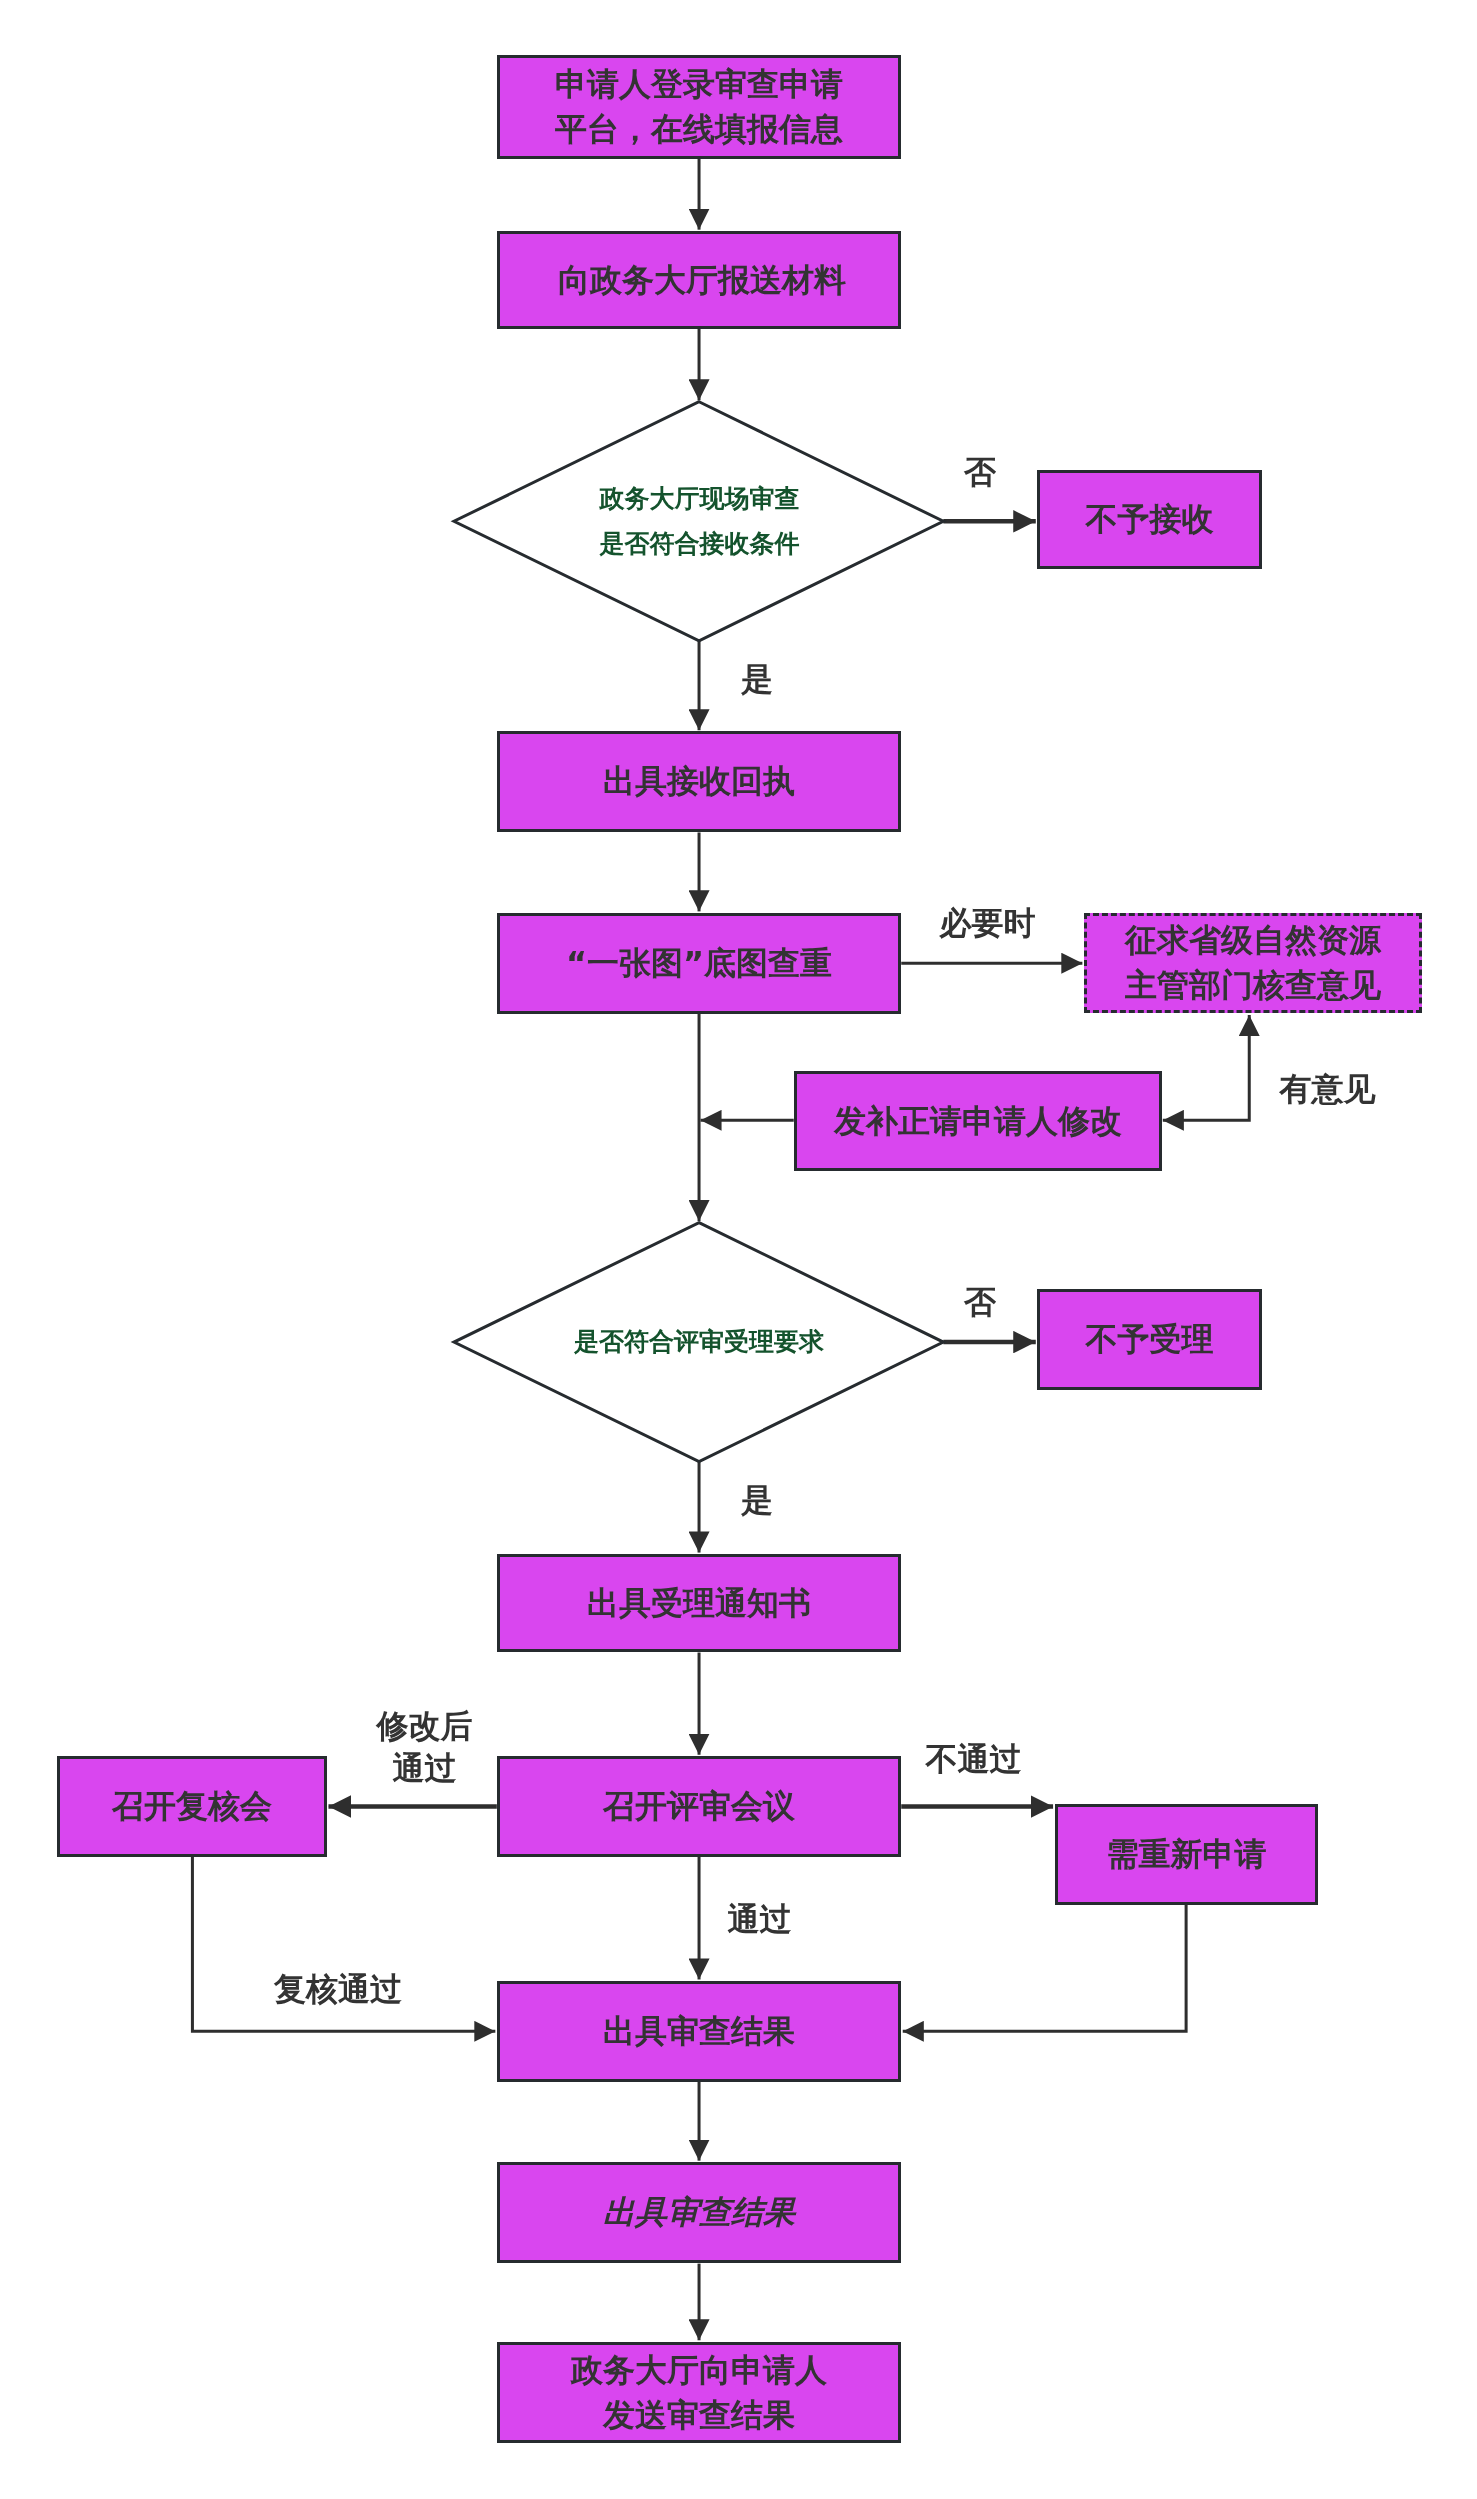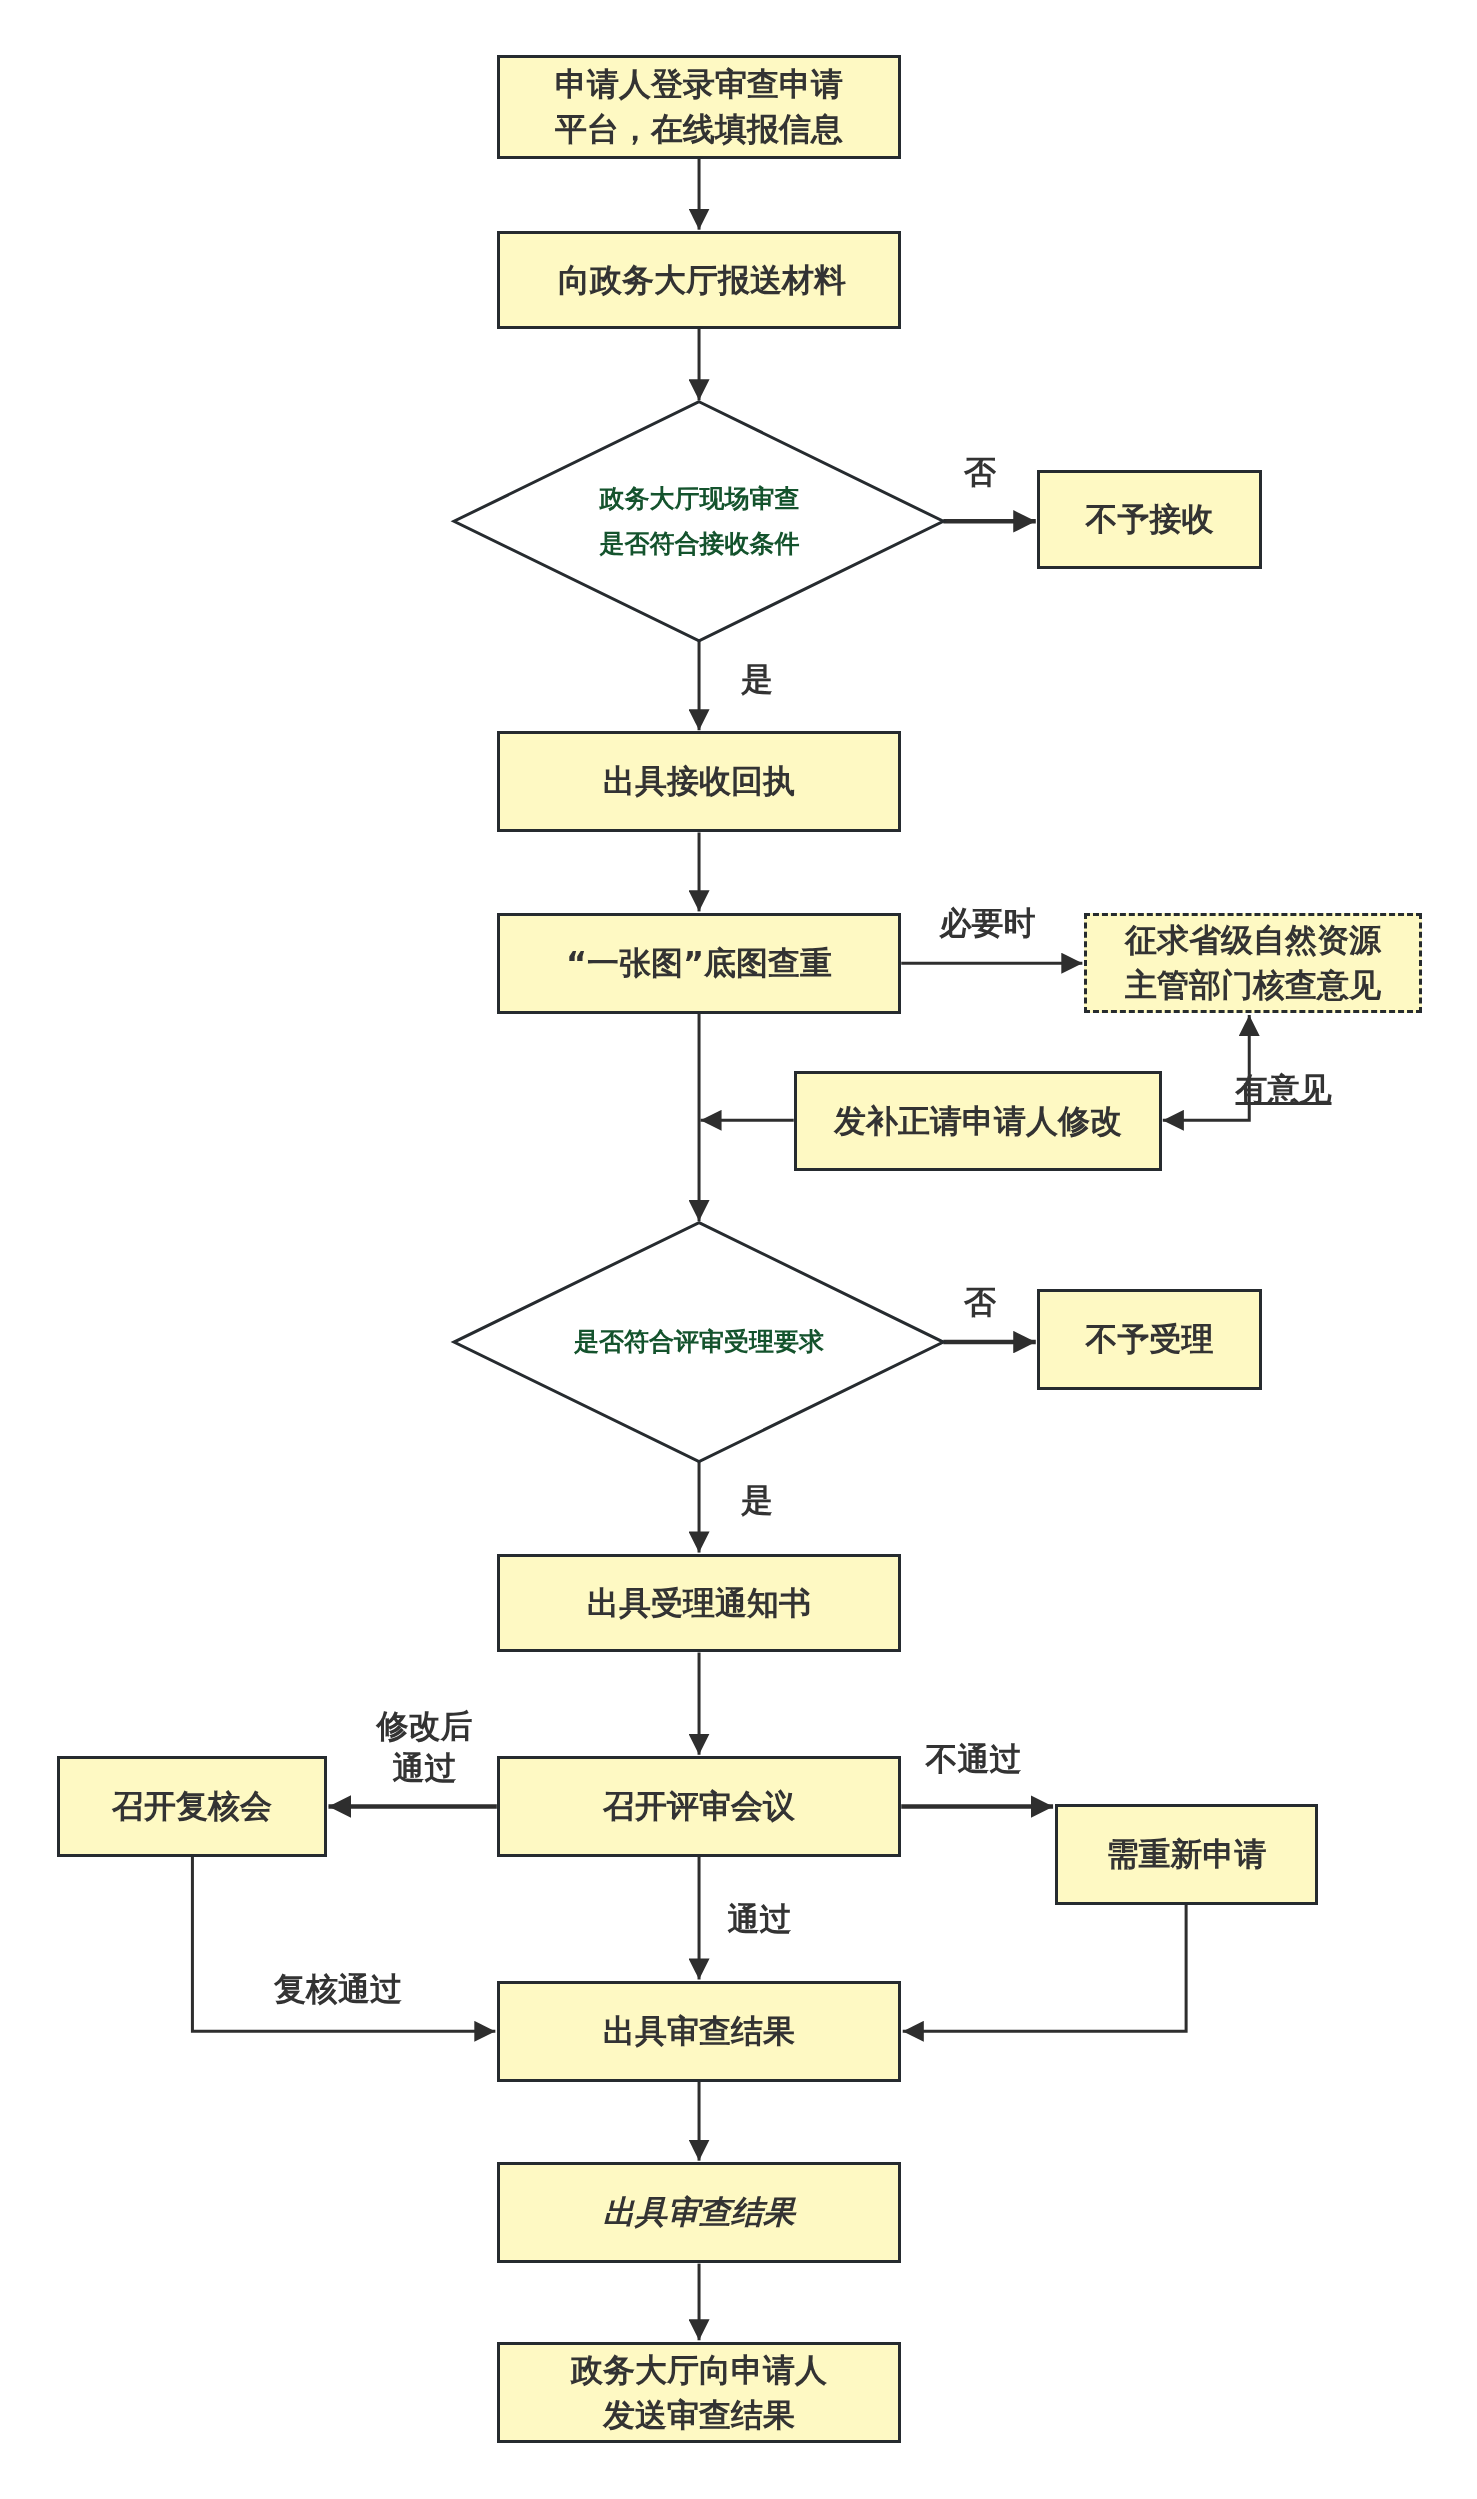--- a/index.html
+++ b/index.html
@@ -1,19 +1,19 @@
 <!DOCTYPE html>
 <html style="font-size:12px"><head>
 <meta charset="utf-8">
 <style>
   html, body { margin: 0; padding: 0; background: #ffffff; }
   body { width: 1477px; height: 2500px; position: relative; overflow: hidden;
          font-family: "DejaVu Sans", "Liberation Sans", sans-serif; color: #2b2b2b; }
   svg#flow { position: absolute; left: 0; top: 0; }
-  .node { position: absolute; box-sizing: border-box; border: 3px solid #262b2f; background: #fef9c3;
+  .node { position: absolute; box-sizing: border-box; border: 3px solid #262b2f; background: #d946ef;
           display: flex; align-items: center; justify-content: center; text-align: center;
           font-size: 32px; line-height: 45px; font-weight: bold; color: #333; white-space: pre-line; }
   .node.dashed { border: 3px dashed #262b2f; }
   .dlabel { position: absolute; font-size: 32px; font-weight: bold; line-height: 42px; color: #333;
             text-align: center; white-space: pre-line; }
   .dtext { position: absolute; display: flex; align-items: center; justify-content: center;
            text-align: left; font-size: 25px; line-height: 45px; font-weight: bold; color: #14532d;
            white-space: pre-line; }
 </style>
 </head>
@@ -95,21 +95,21 @@
 <div class="node" style="left:57px;top:1756px;width:270px;height:101px;">召开复核会</div>
 <div class="node" style="left:1055px;top:1756px;width:263px;height:101px;margin-top:48px;">需重新申请</div>
 <div class="node" style="left:497px;top:1981px;width:404px;height:101px;">出具审查结果</div>
 <div class="node" style="left:497px;top:2162px;width:404px;height:101px;font-style:italic;">出具审查结果</div>
 <div class="node" style="left:497px;top:2342px;width:404px;height:101px;">政务大厅向申请人
 发送审查结果</div>
 
 <div class="dlabel" style="left:961px;top:451px;width:38px;">否</div>
 <div class="dlabel" style="left:738px;top:658px;width:38px;">是</div>
 <div class="dlabel" style="left:931px;top:902px;width:113px;">必要时</div>
-<div class="dlabel" style="left:1227px;top:1068px;width:113px;text-decoration:underline;">有意见</div>
+<div class="dlabel" style="left:1271px;top:1068px;width:113px;">有意见</div>
 <div class="dlabel" style="left:961px;top:1281px;width:38px;">否</div>
 <div class="dlabel" style="left:738px;top:1479px;width:38px;">是</div>
 <div class="dlabel" style="left:368px;top:1705px;width:113px;">修改后
 通过</div>
 <div class="dlabel" style="left:917px;top:1738px;width:113px;">不通过</div>
 <div class="dlabel" style="left:718px;top:1898px;width:83px;">通过</div>
 <div class="dlabel" style="left:263px;top:1968px;width:150px;">复核通过</div>
 
 
 </body></html>

